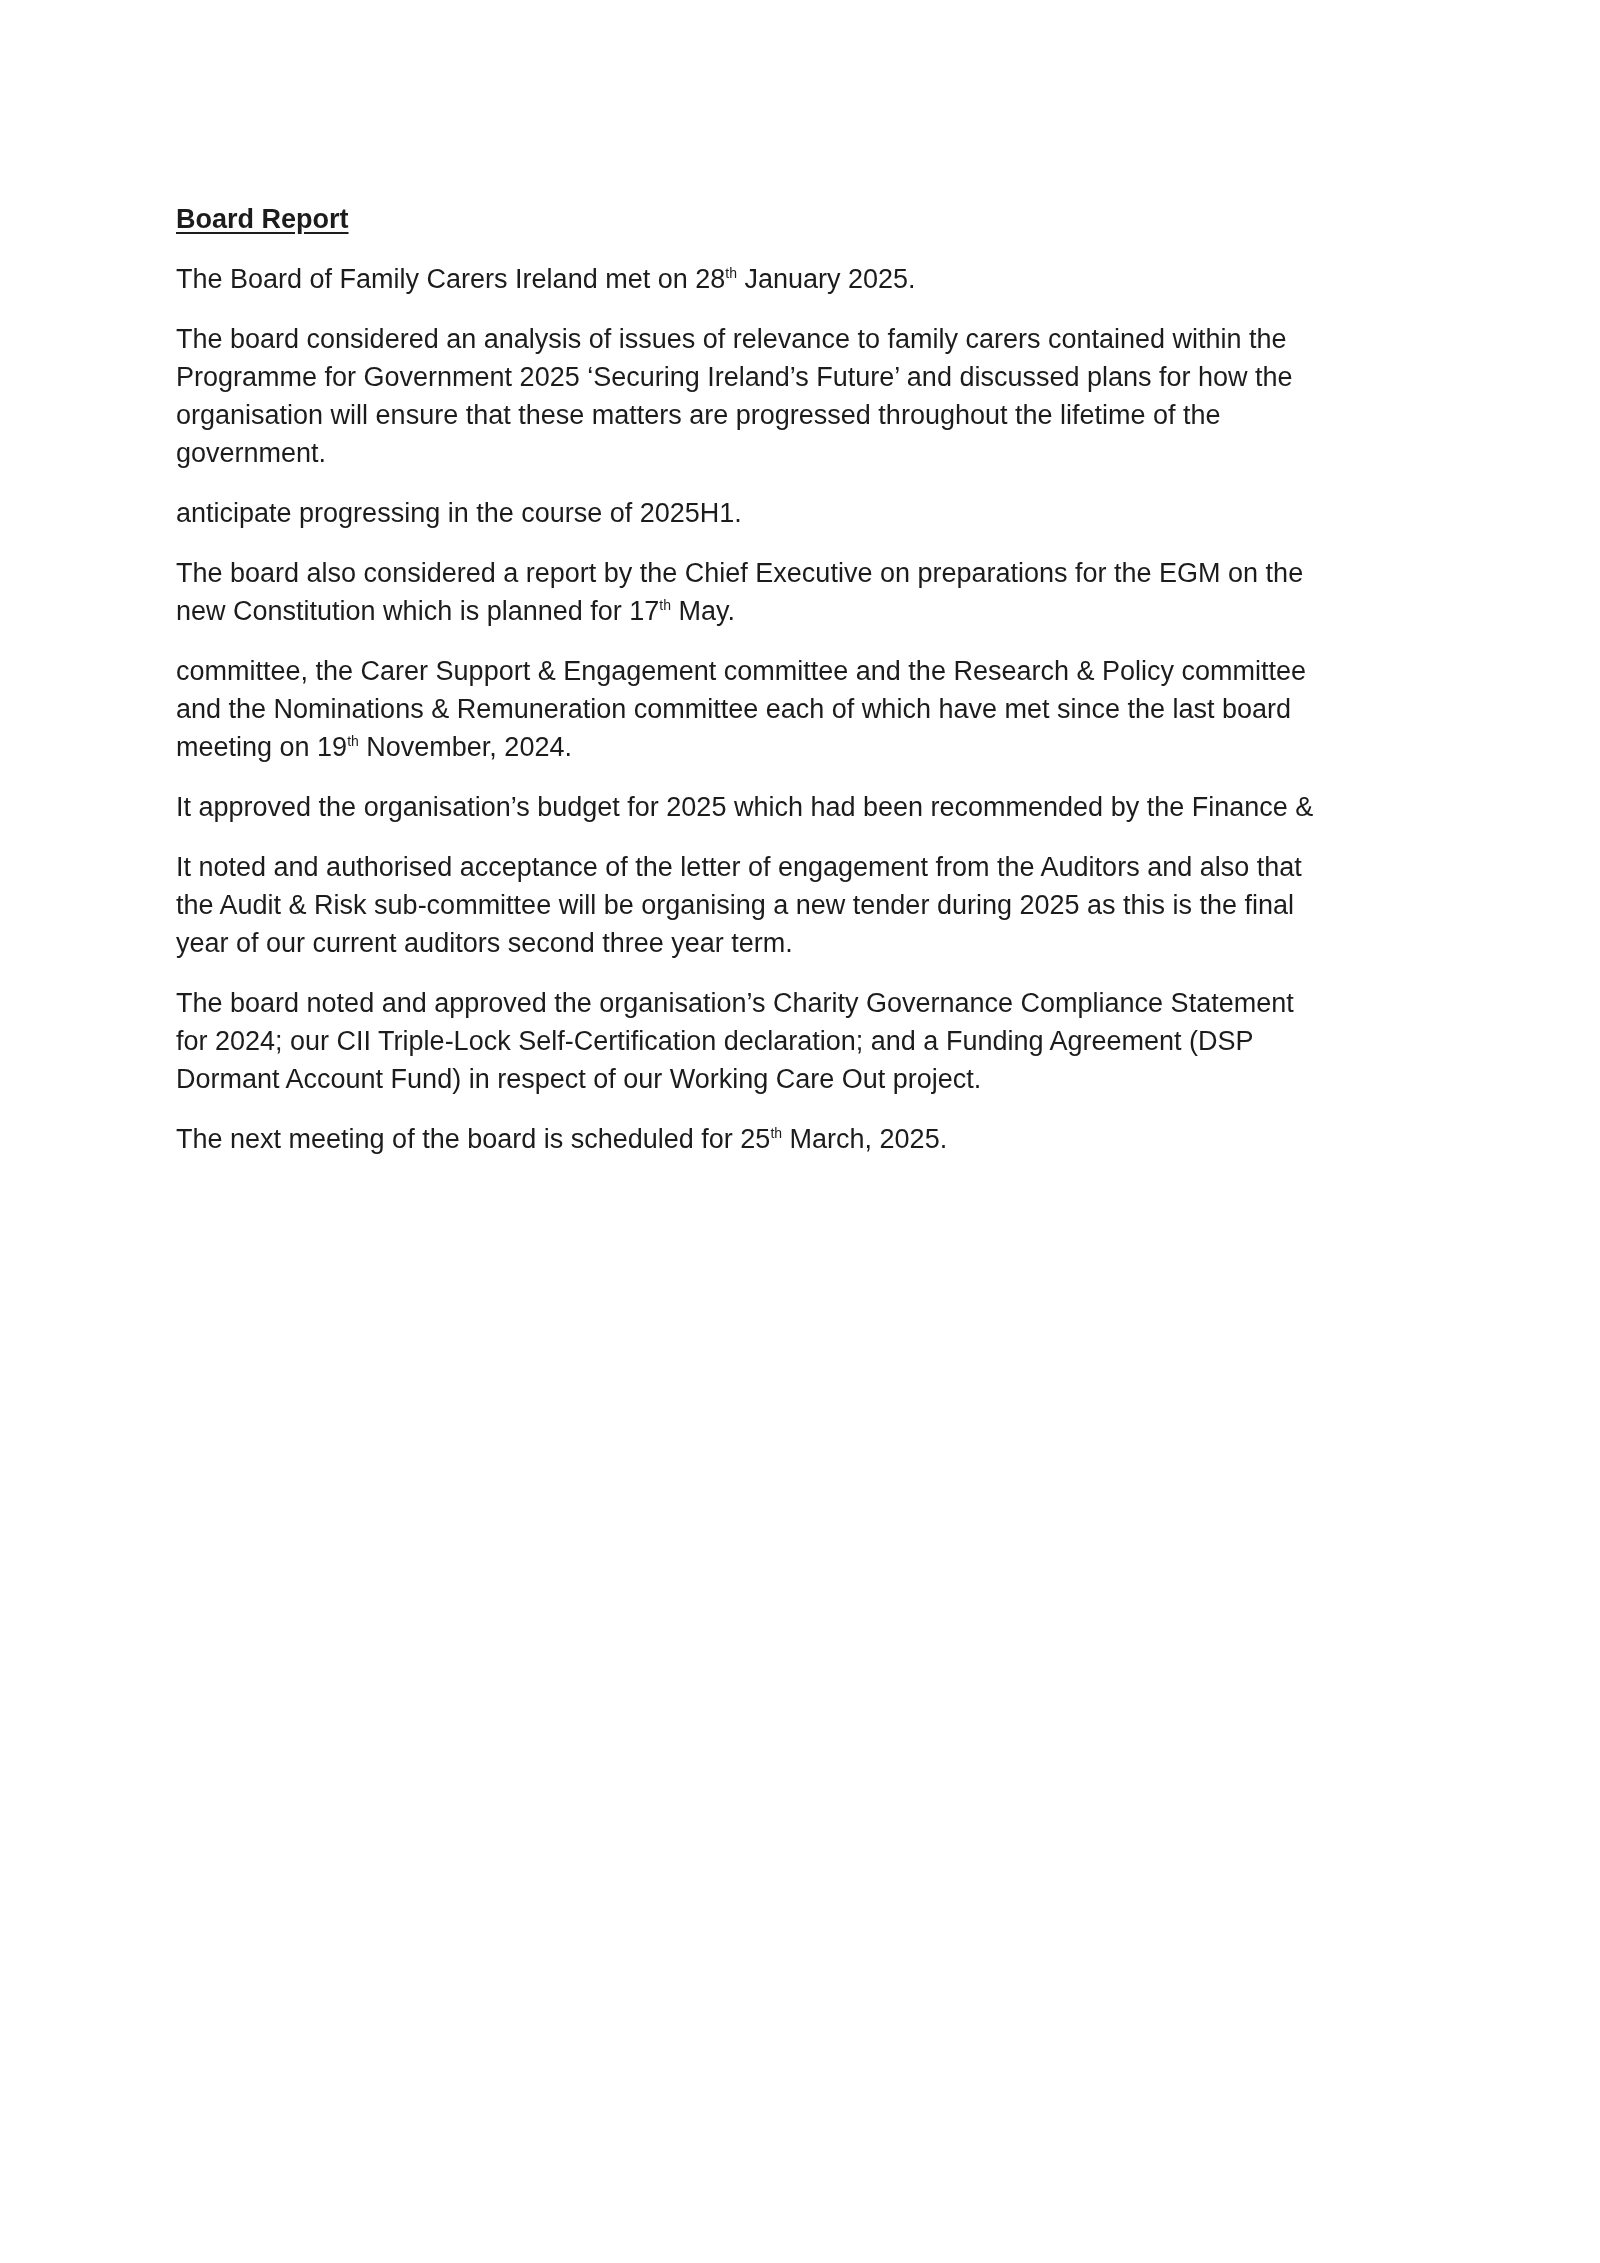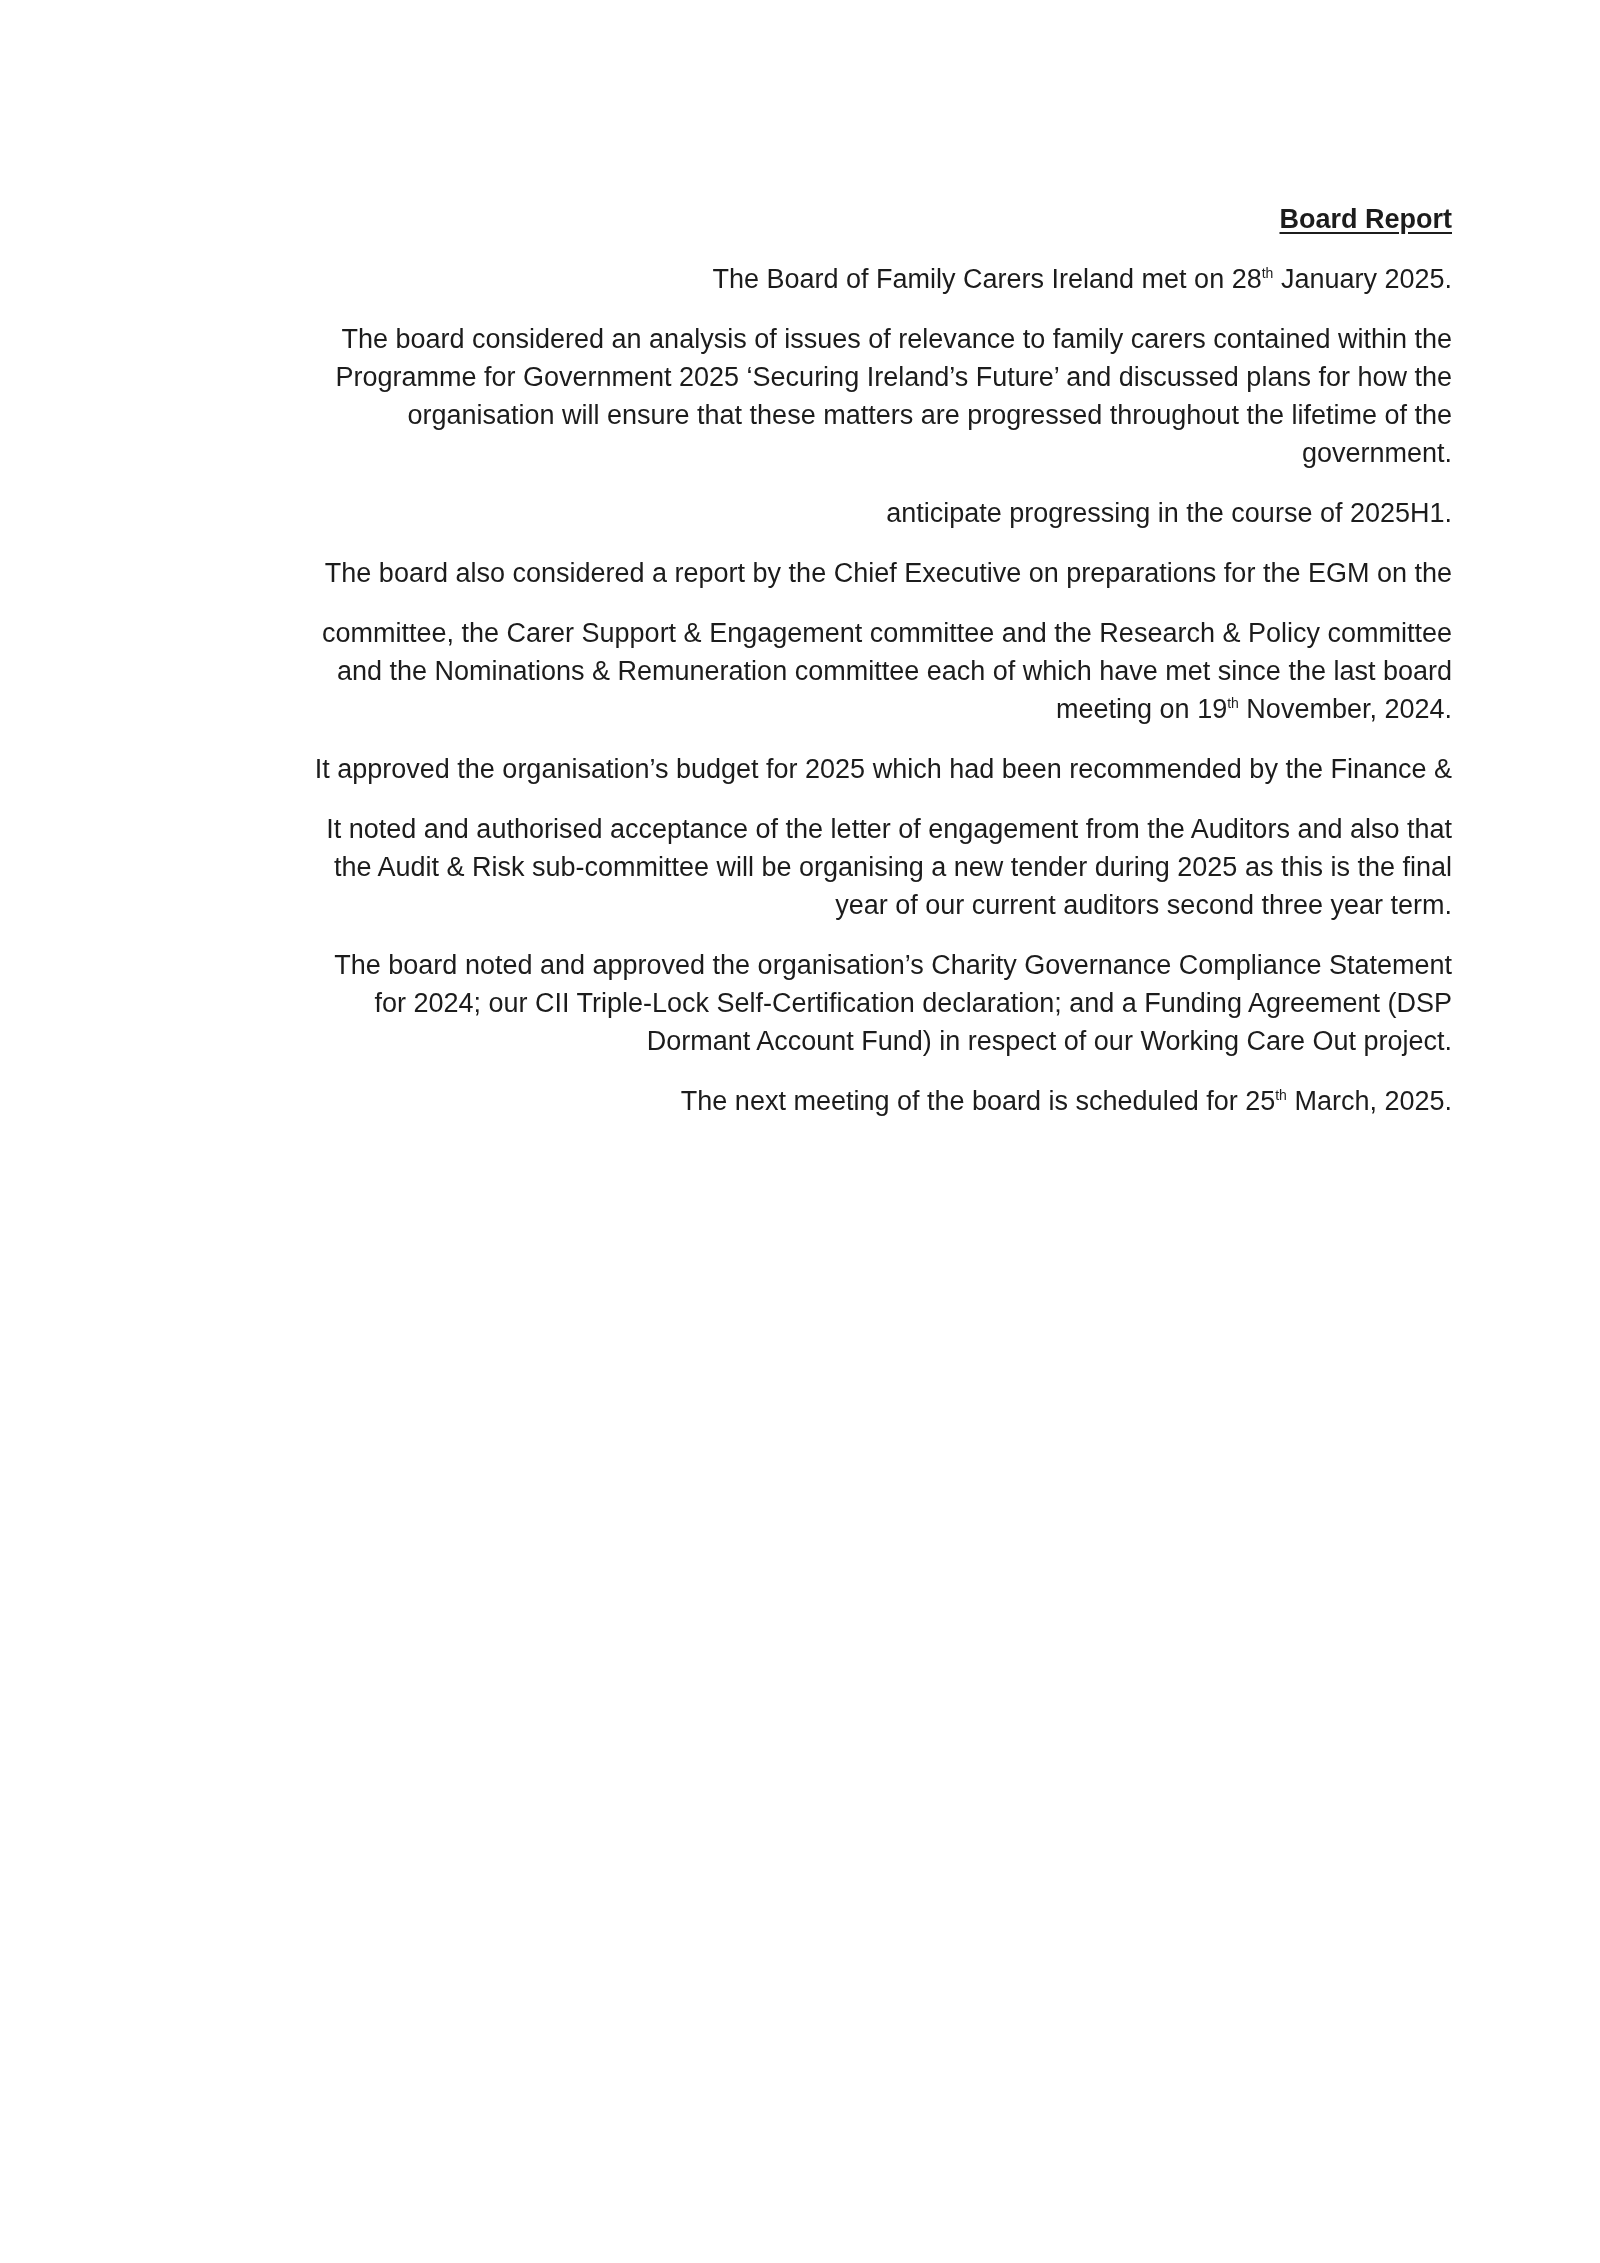--- a/index.html
+++ b/index.html
@@ -13,24 +13,23 @@
   .page {
     position: relative;
     width: 1600px;
     height: 2263px;
     background: #ffffff;
     overflow: hidden;
   }
   .content {
     position: absolute;
     top: 200px;
-    left: 192px;
+    left: 176px;
     width: 1260px;
     color: #1c1c1c;
-    text-align: right;
   }
   .doc-title {
     font-size: 27px;
     line-height: 38px;
     font-weight: bold;
     text-decoration: underline;
     text-underline-offset: 4px;
     margin: 0 0 22px 0;
     color: #1c1c1c;
   }
@@ -66,20 +65,21 @@
           <span class="line"><span>The board considered an analysis of issues of relevance to family carers contained within the</span></span>
           <span class="line"><span>Programme for Government 2025 ‘Securing Ireland’s Future’ and discussed plans for how the</span></span>
           <span class="line"><span>organisation will ensure that these matters are progressed throughout the lifetime of the</span></span>
           <span class="line"><span>government.</span></span>
         </p>
         <p class="para">
           <span class="line"><span>anticipate progressing in the course of 2025H1.</span></span>
         </p>
         <p class="para">
           <span class="line"><span>The board also considered a report by the Chief Executive on preparations for the EGM on the</span></span>
+          <span class="line"><span>new Constitution which is planned for 17</span><sup class="ord">th</sup><span> May.</span></span>
         </p>
         <p class="para">
           <span class="line"><span>committee, the Carer Support &amp; Engagement committee and the Research &amp; Policy committee</span></span>
           <span class="line"><span>and the Nominations &amp; Remuneration committee each of which have met since the last board</span></span>
           <span class="line"><span>meeting on 19</span><sup class="ord">th</sup><span> November, 2024.</span></span>
         </p>
         <p class="para">
           <span class="line"><span>It approved the organisation’s budget for 2025 which had been recommended by the Finance &amp;</span></span>
         </p>
         <p class="para">

